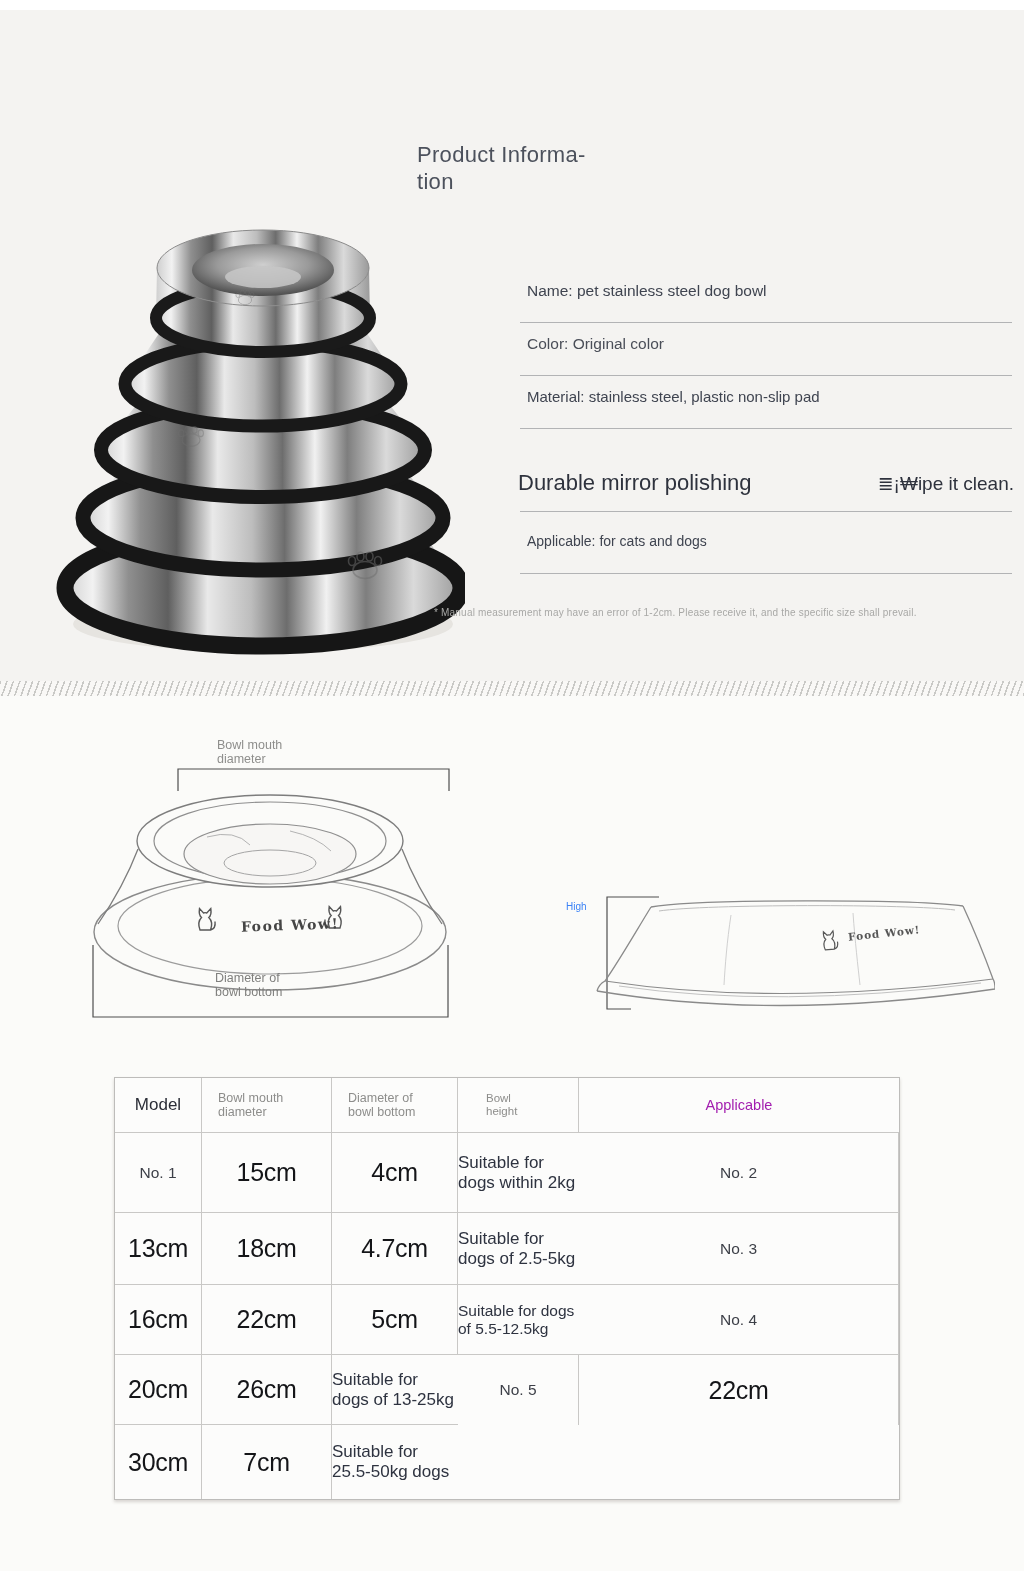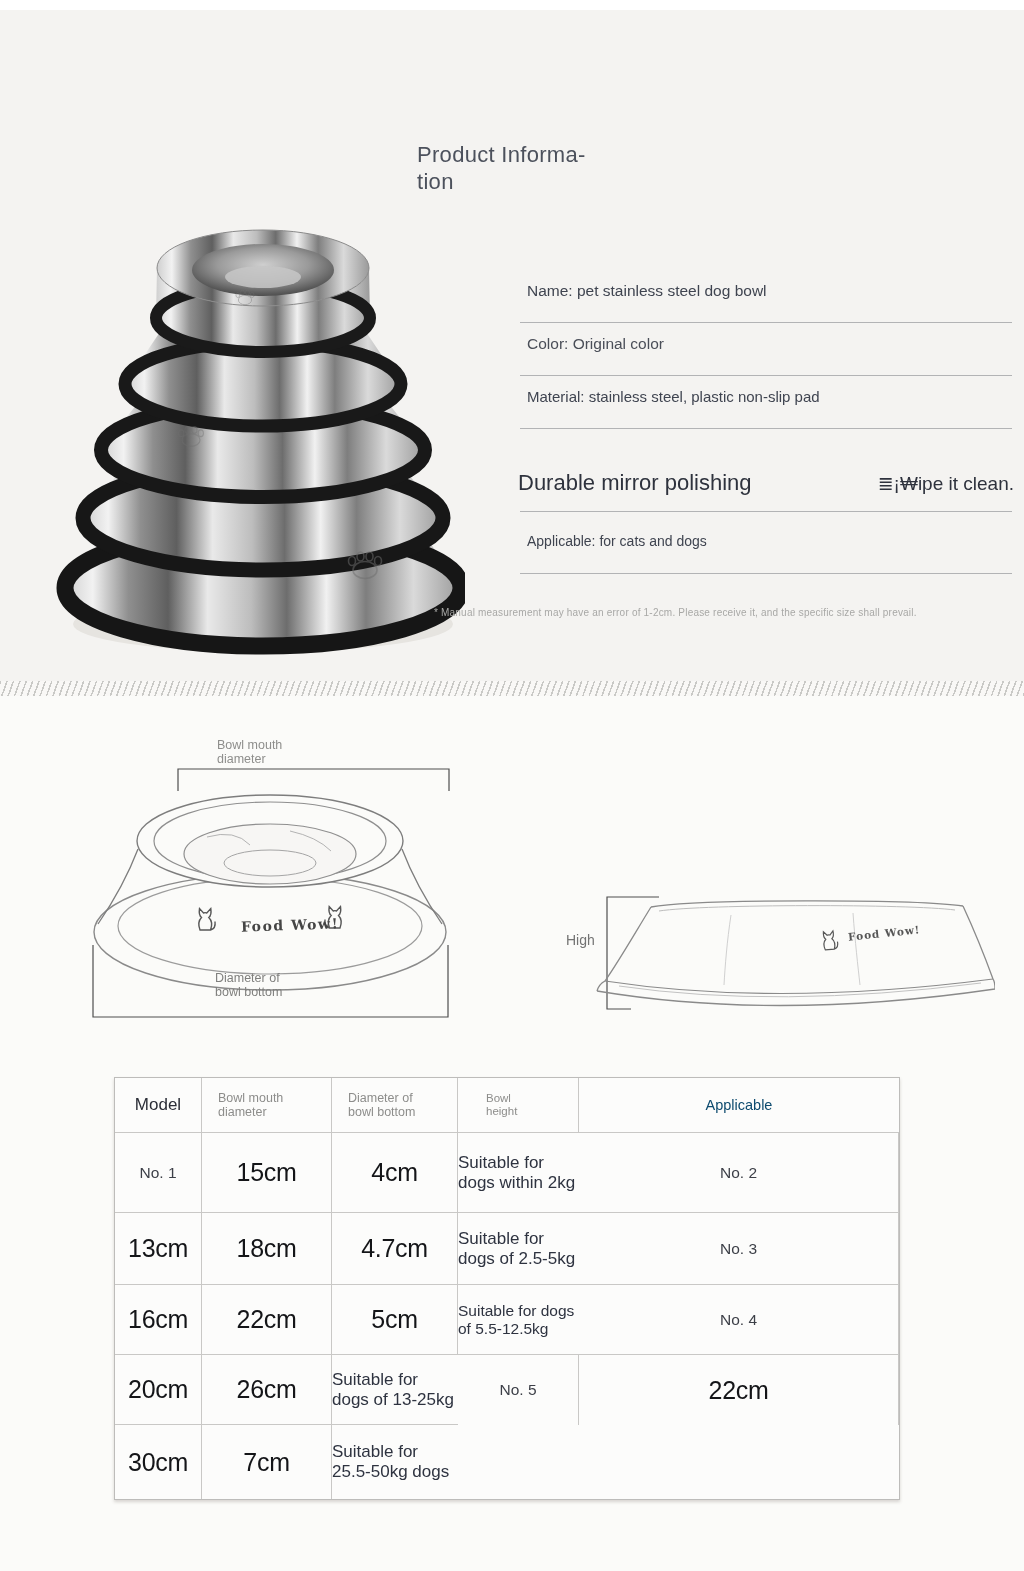--- a/index.html
+++ b/index.html
@@ -32,39 +32,39 @@
   .disclaimer { left:434px; top:607px; font-size:10px; color:#a8a8a6; letter-spacing:0.2px; white-space:nowrap; }
 
   .hatch-divider { left:0; top:681px; width:1024px; height:15px; background-color:#f9f8f6;
      background-image:repeating-linear-gradient(110deg, #c9c9c6 0px, #c9c9c6 1.5px, transparent 1.5px, transparent 6px); }
 
   .bottom-section { left:0; top:696px; width:1024px; height:875px; background:#fbfbf9; }
 
   .diagram-label { color:#8e8e8c; font-size:12.5px; line-height:13.5px; white-space:nowrap; }
   .lbl-bowl-mouth  { left:217px; top:739px; }
   .lbl-bowl-bottom { left:215px; top:972px; color:#7f7f7d; }
-  .lbl-high        { left:566px; top:934px; font-size:14px; color:#737373; }
+  .lbl-high        { left:566px; top:900px; font-size:10px; color:#3b82f6; }
 
   .food-wow { font-family:"DejaVu Serif", serif; font-weight:bold; color:#454545; white-space:nowrap; }
   .food-wow-left  { left:241px; top:917px; font-size:14px; letter-spacing:1.5px; transform:rotate(-2deg); }
   .food-wow-right { left:848px; top:927px; font-size:10.5px; letter-spacing:1px; transform:rotate(-6deg); color:#555; }
 
   .size-table { left:114px; top:1077px; width:786px; background:#fcfcfb;
      border:1px solid #bdbcba; box-shadow:0 2px 3px rgba(110,100,90,0.25);
      display:grid; grid-template-columns:87px 130px 126px 121px 320px;
      grid-template-rows:55px 80px 72px 70px 70px 74px; }
   .cell { border-right:1px solid #c9c8c6; border-bottom:1px solid #c9c8c6;
           display:flex; align-items:center; justify-content:center; }
   .cell.last-col { border-right:none; }
   .cell.last-row { border-bottom:none; }
   .cell.left-align { justify-content:flex-start; }
   .th-model { font-size:17px; color:#2b2e37; }
   .th-small { font-size:12.5px; line-height:14px; color:#8d8d8b; padding-left:16px; }
   .th-height { font-size:11.5px; line-height:13px; color:#8d8d8b; padding-left:28px; }
-  .th-applicable { font-size:14.5px; color:#0c4a6e; }
+  .th-applicable { font-size:14.5px; color:#a21caf; }
   .td-model { font-size:15.5px; color:#3c3f47; }
   .td-value { font-size:25px; color:#141518; letter-spacing:-0.3px; }
   .td-applicable { font-size:17px; color:#2e3340; }
 </style>
 </head>
 <body>
 
 <div class="page">
 
   <div class="abs top-section"></div>

